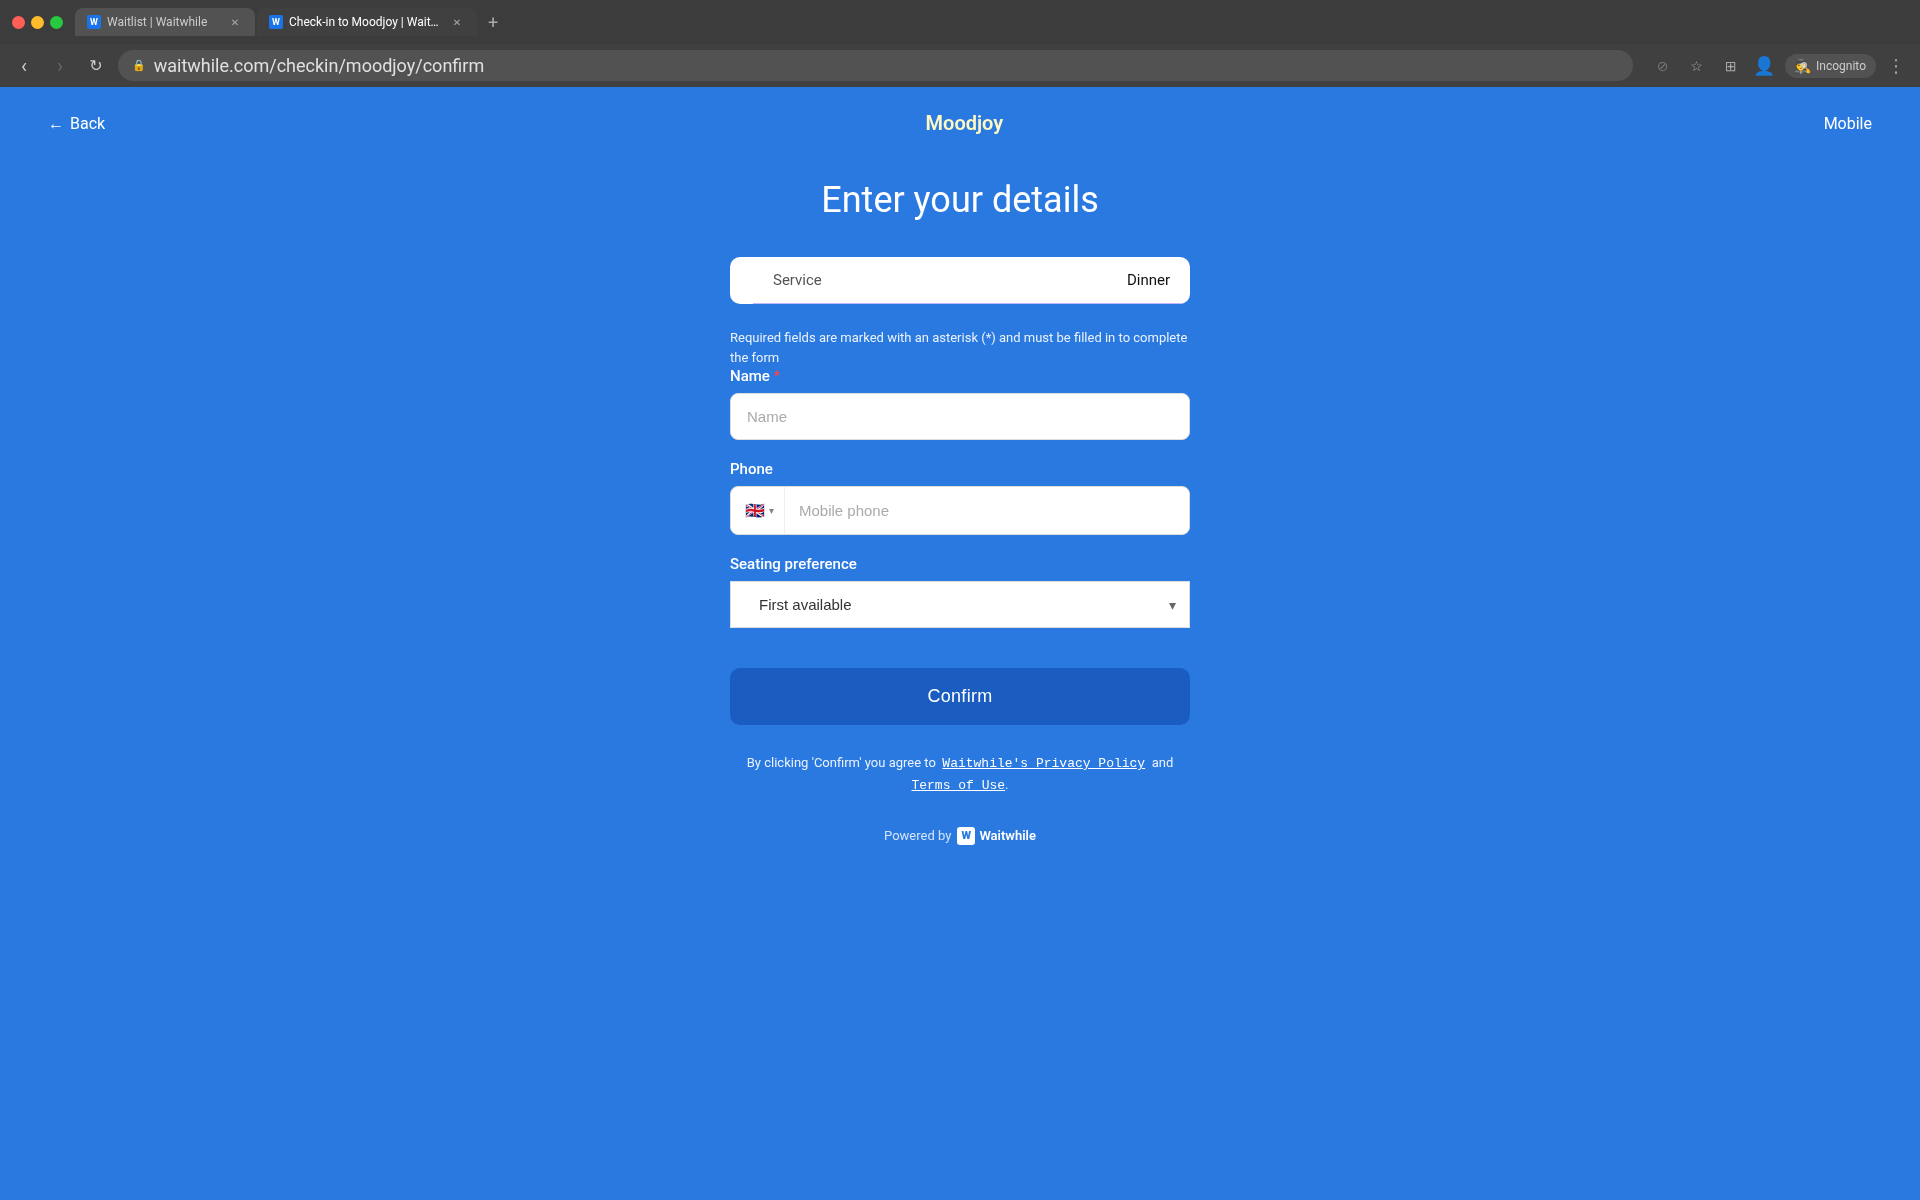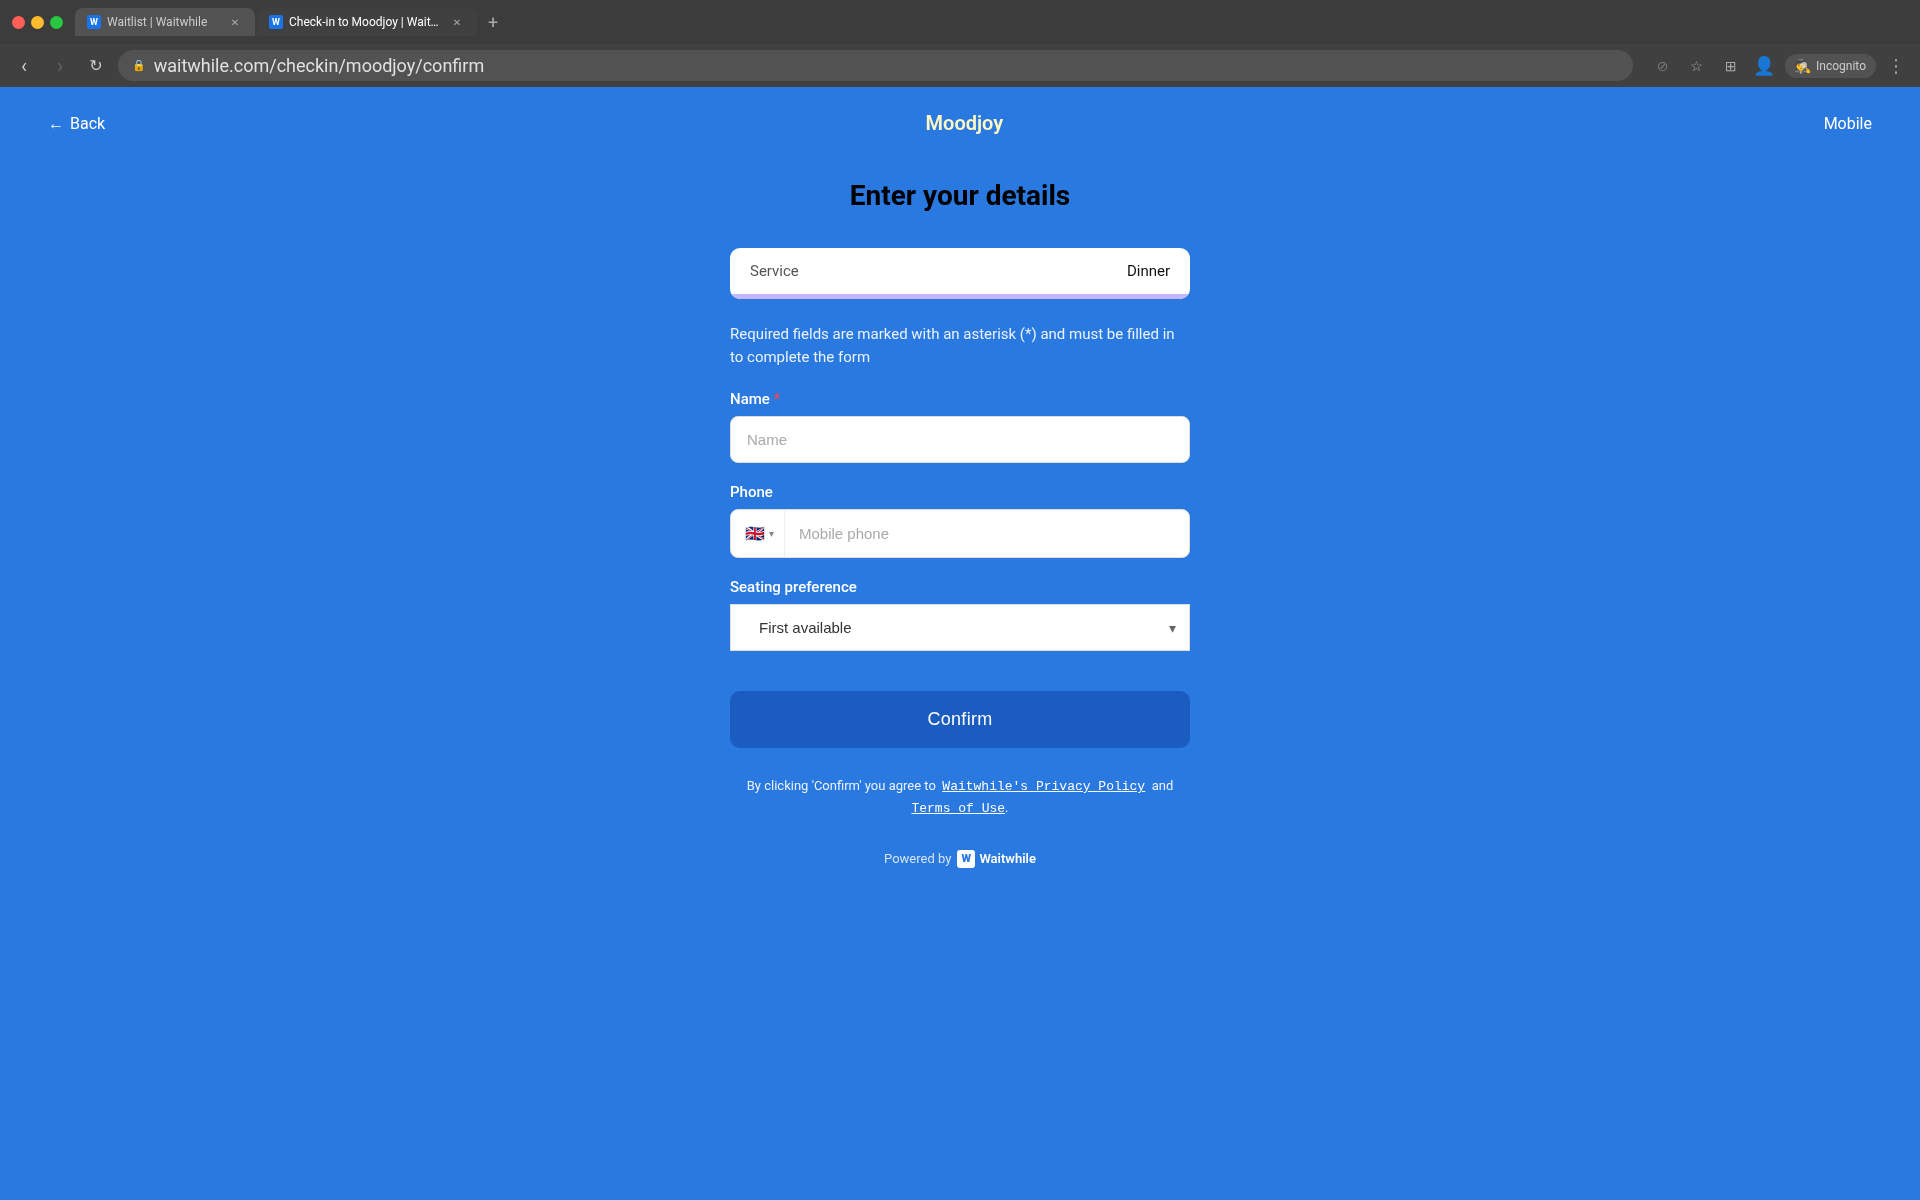--- a/index.html
+++ b/index.html
@@ -217,23 +217,23 @@
     }
 
     .app-main {
       display: flex;
       flex-direction: column;
       align-items: center;
       padding: 20px 24px 60px;
     }
 
     .page-title {
-      font-size: 28px;
-      font-weight: 700;
-      color: #000000;
+      font-size: 36px;
+      font-weight: 400;
+      color: #ffffff;
       margin-bottom: 36px;
     }
 
     .form-container {
       width: 460px;
       max-width: 100%;
     }
 
     .summary-card {
       background: #fff;
@@ -245,37 +245,37 @@
     .summary-row {
       display: flex;
       justify-content: space-between;
       align-items: center;
       padding: 14px 20px;
       color: #333;
       font-size: 15px;
     }
 
     .summary-row:first-child {
-      border-bottom: 5px solid #c4b5fd;
+      border-bottom: 1px solid #c4b5fd;
+      margin-left: 23px;
     }
 
     .summary-label {
       color: #555;
       font-weight: 400;
     }
 
     .summary-value {
       color: #111;
       font-weight: 400;
     }
 
     .required-note {
-      font-size: 15px;
+      font-size: 13px;
       color: rgba(255,255,255,0.9);
-      margin-bottom: 22px;
       line-height: 1.5;
     }
 
     .field-group {
       margin-bottom: 20px;
     }
 
     .field-label {
       display: flex;
       align-items: center;

